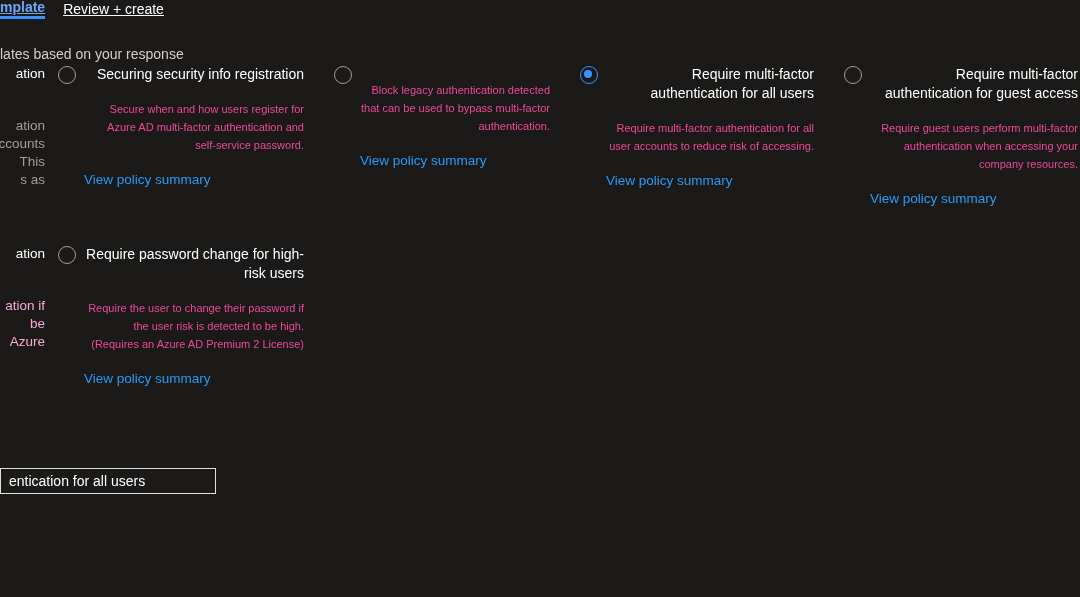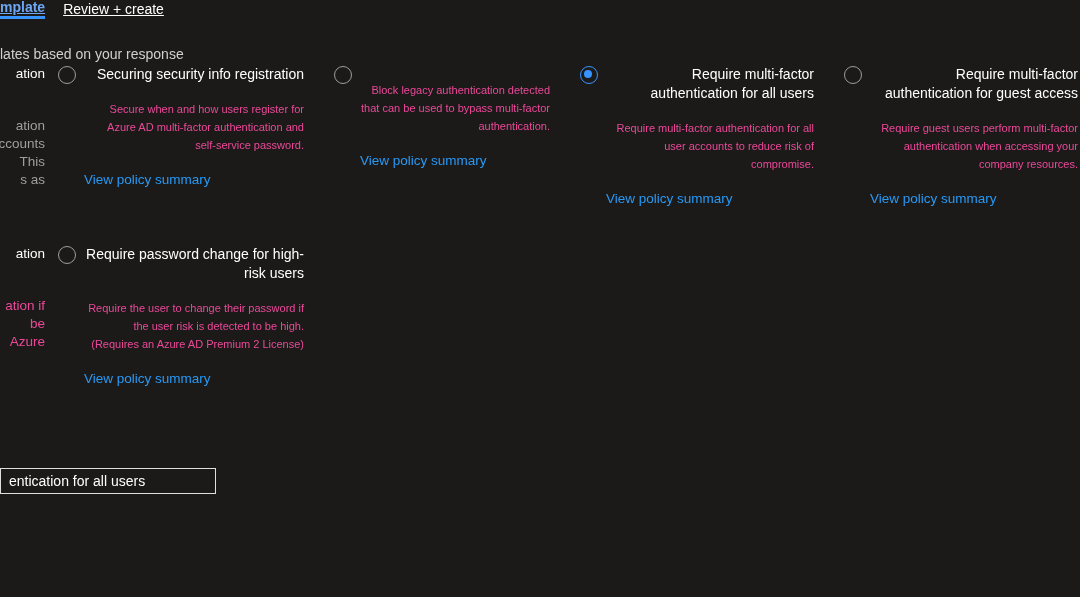--- a/index.html
+++ b/index.html
@@ -143,21 +143,21 @@
     <div style="color:#ffffff;">ation</div>
   </div>
   <div class="left-block" style="top:117px; white-space:pre; color:#a19f9d;">ation
 ccounts
 This
 s as</div>
 
   <div class="left-block" style="top:245px;">
     <div style="color:#ffffff;">ation</div>
   </div>
-  <div class="left-block" style="top:297px; white-space:pre; color:#ec4899;">ation if
+  <div class="left-block" style="top:297px; white-space:pre; color:#f9a8d4;">ation if
 be
 Azure</div>
 </div>
 
 <div class="row" style="top:65px;">
 
   <div class="card">
     <div class="radio"></div>
     <div class="card-body">
       <div class="card-title">Securing security info registration</div>
@@ -171,21 +171,21 @@
     <div class="card-body">
       <div class="card-desc">Block legacy authentication detected that can be used to bypass multi-factor authentication.</div>
       <div class="link">View policy summary</div>
     </div>
   </div>
 
   <div class="card" style="width:234px;">
     <div class="radio selected"></div>
     <div class="card-body">
       <div class="card-title">Require multi-factor authentication for all users</div>
-      <div class="card-desc">Require multi-factor authentication for all user accounts to reduce risk of compromise.</div>
+      <div class="card-desc">Require multi-factor authentication for all user accounts to reduce risk of accessing.</div>
       <div class="link">View policy summary</div>
     </div>
   </div>
 
   <div class="card" style="width:234px;">
     <div class="radio"></div>
     <div class="card-body">
       <div class="card-title">Require multi-factor authentication for guest access</div>
       <div class="card-desc">Require guest users perform multi-factor authentication when accessing your company resources.</div>
       <div class="link">View policy summary</div>

